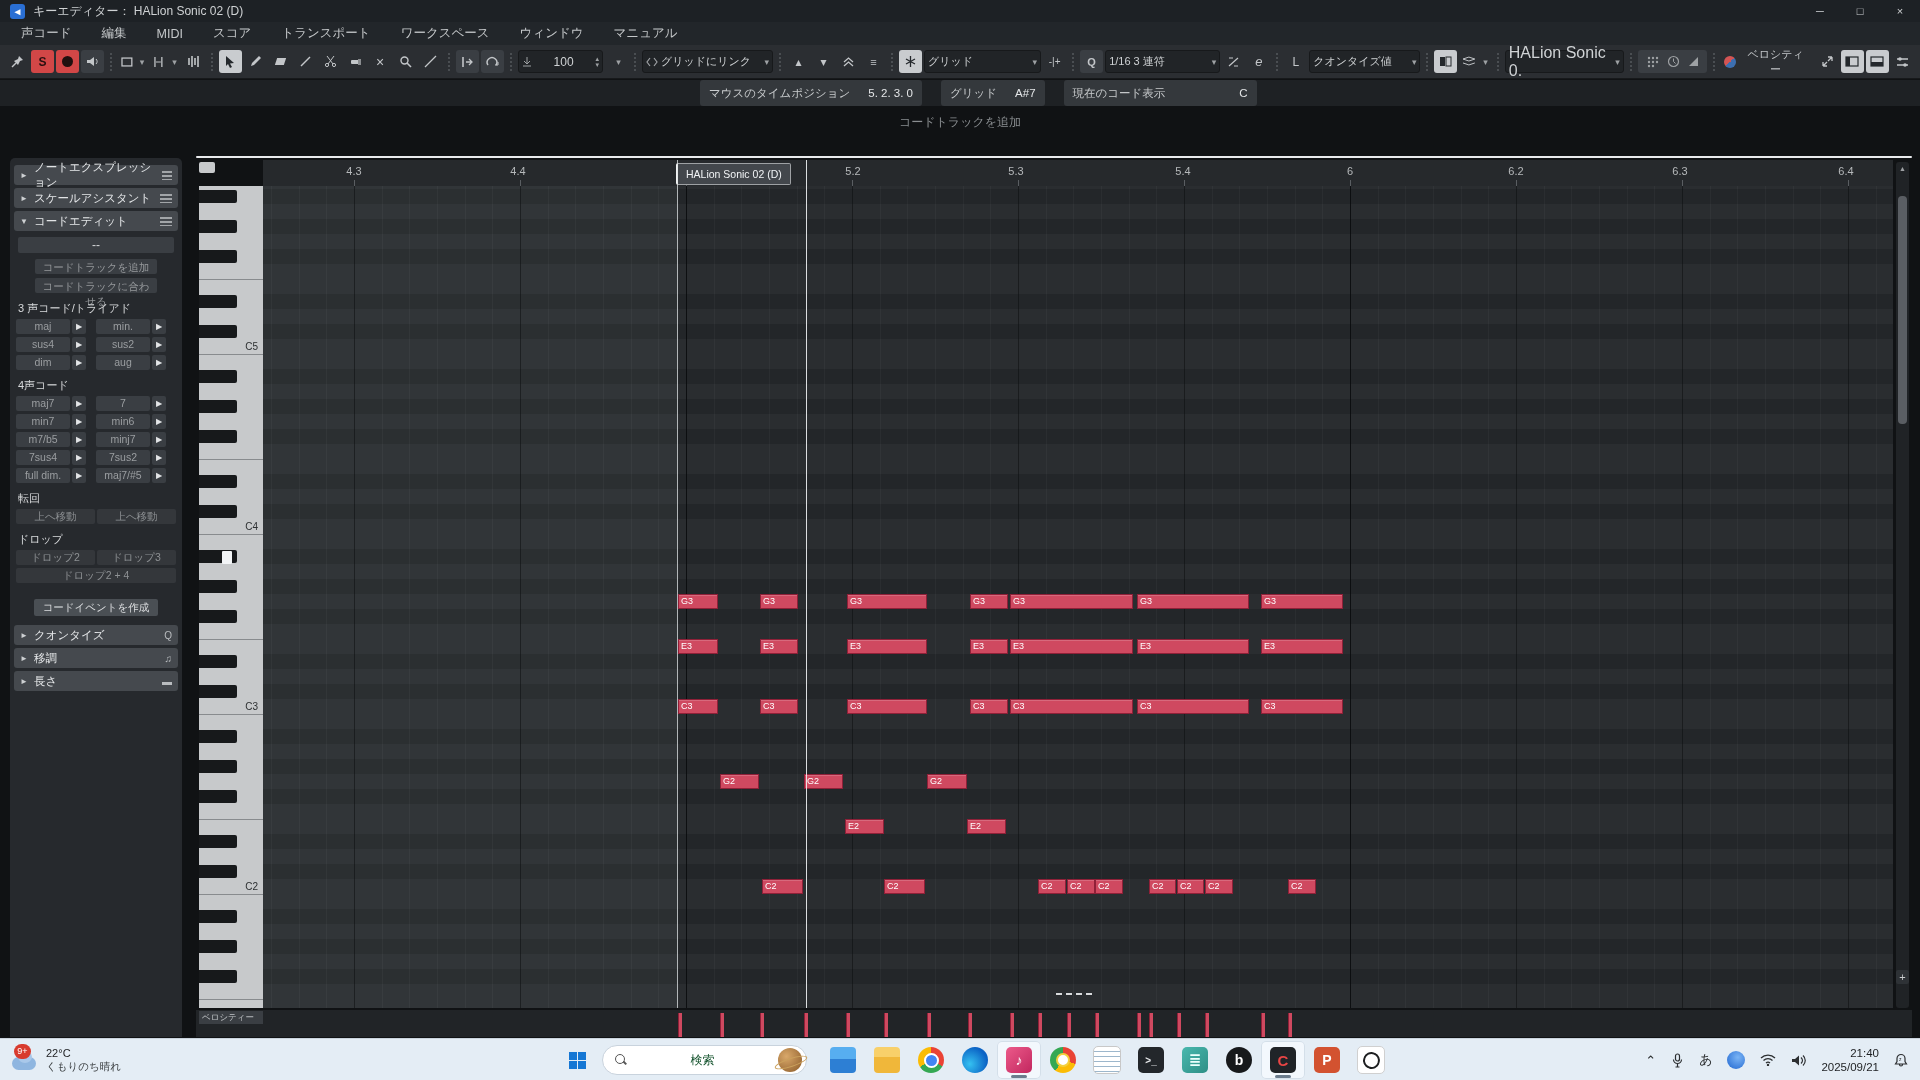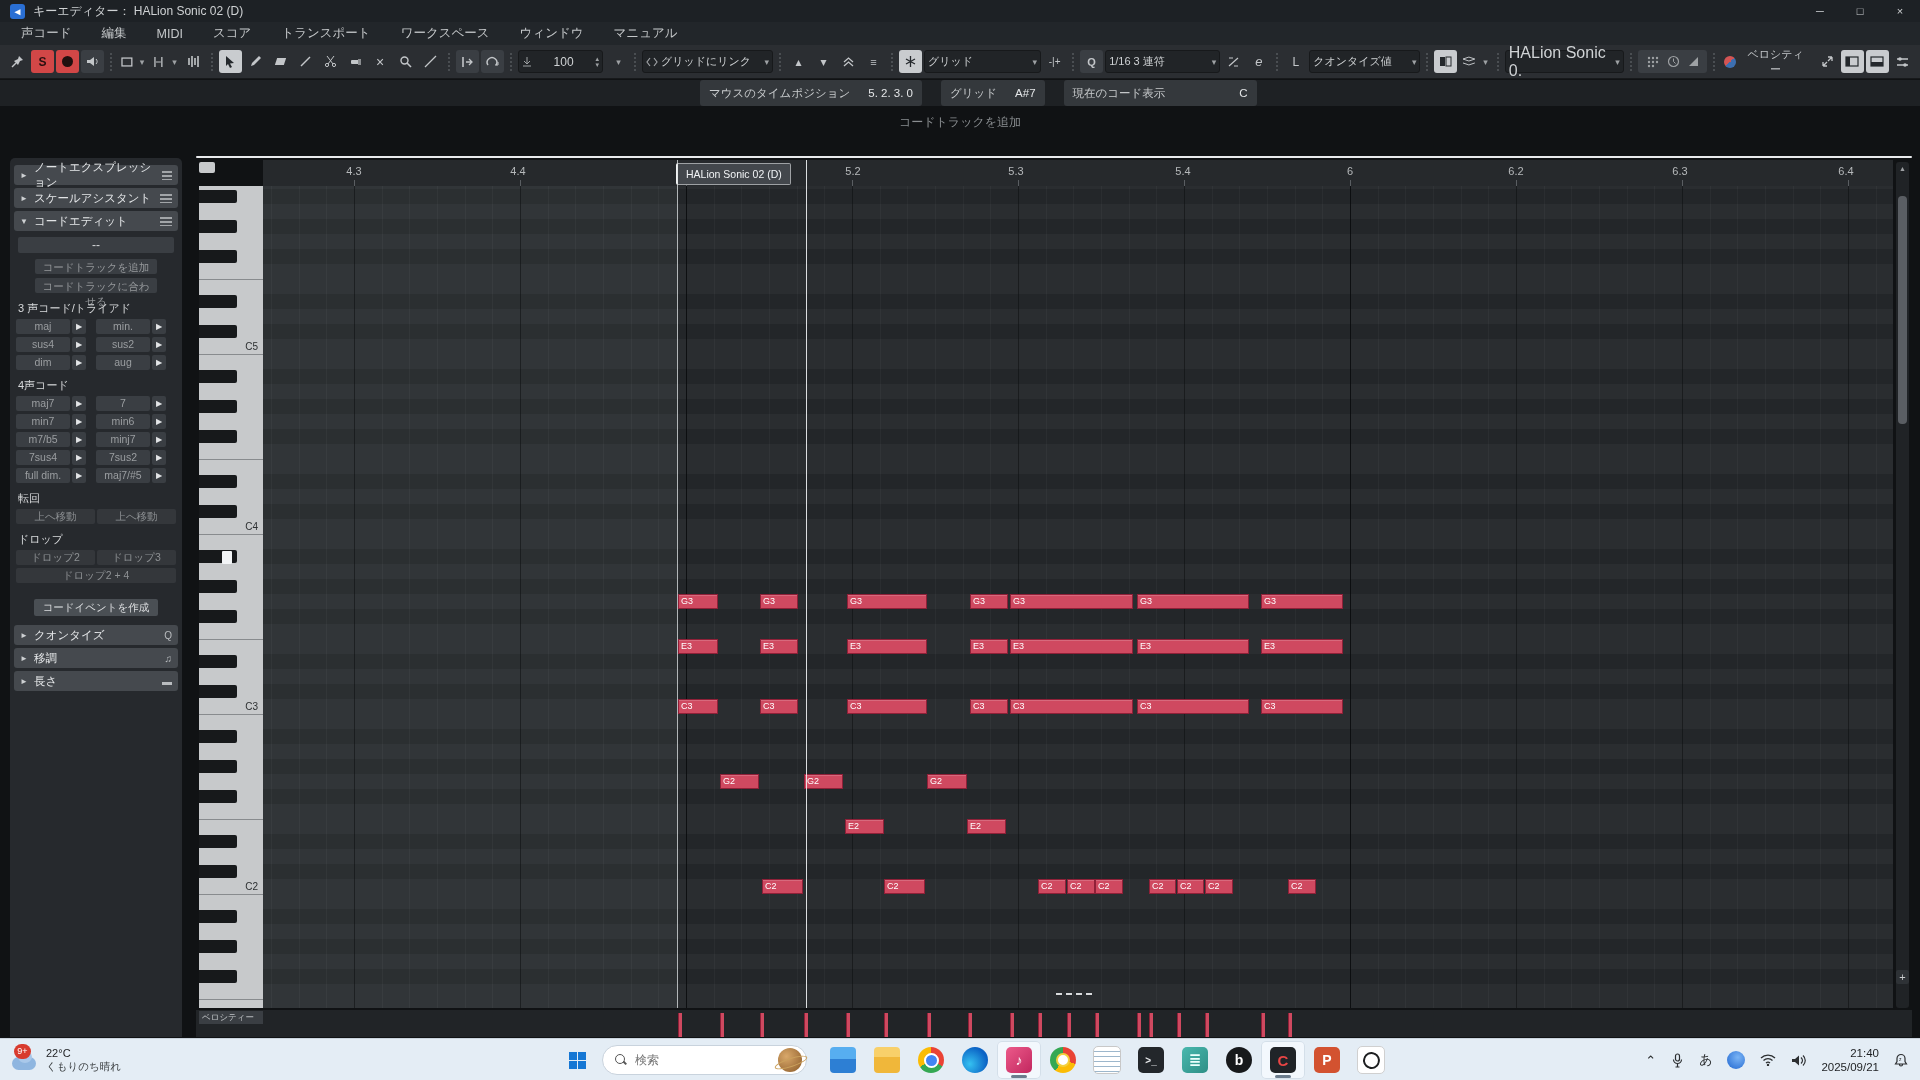--- a/index.html
+++ b/index.html
@@ -105,21 +105,21 @@
   #wtext{line-height:13px;color:#1d1f21;font-size:11px;}
   #wtext .desc{color:#3c4043;font-size:10.5px;}
   #start-btn{margin-left:350px;width:34px;height:34px;display:flex;align-items:center;justify-content:center;}
   #winlogo{width:17px;height:17px;display:grid;grid-template-columns:8px 8px;grid-template-rows:8px 8px;gap:1px;}
   #winlogo div{background:#1577d4;}
   #searchbox{margin-left:8px;width:205px;height:30px;background:#fff;border:1px solid #c9d3dd;border-radius:16px;
              display:flex;align-items:center;padding:0 4px 0 12px;box-sizing:border-box;gap:8px;}
   #search-glass{width:12px;height:12px;position:relative;}
   #search-glass:before{content:"";position:absolute;left:0;top:0;width:8px;height:8px;border:1.5px solid #555;border-radius:50%;}
   #search-glass:after{content:"";position:absolute;left:8px;top:8px;width:4px;height:1.5px;background:#555;transform:rotate(45deg);}
-  #search-text{color:#737373;font-size:12px;flex:1;}
+  #search-text{color:#14532d;font-size:12px;flex:1;text-align:center;}
   #saturn{width:24px;height:24px;border-radius:50%;background:radial-gradient(circle at 35% 35%,#d9a86a,#8a5a28);position:relative;overflow:visible;}
   #saturn:before{content:"";position:absolute;left:-4px;top:10px;width:32px;height:7px;border:1.5px solid #caa05c;border-radius:50%;transform:rotate(-18deg);}
   #apps{display:flex;margin-left:14px;}
   .app{width:44px;height:38px;display:flex;align-items:center;justify-content:center;position:relative;border-radius:5px;}
   .app.active{background:#f3f8fd;box-shadow:inset 0 0 0 1px #d4dfe9;}
   .app.active:after{content:"";position:absolute;bottom:1px;left:14px;width:16px;height:3px;background:#6b7c8d;border-radius:2px;}
   .appic{width:26px;height:26px;border-radius:5px;position:relative;display:flex;align-items:center;justify-content:center;
          font-size:14px;font-weight:bold;}
   .ic-explorer{background:linear-gradient(#57aef0 45%,#2d7fd4 45%);border-radius:4px;}
   .ic-folder{background:linear-gradient(#f8d06a 40%,#f0b73a 40%);border-radius:4px;}

